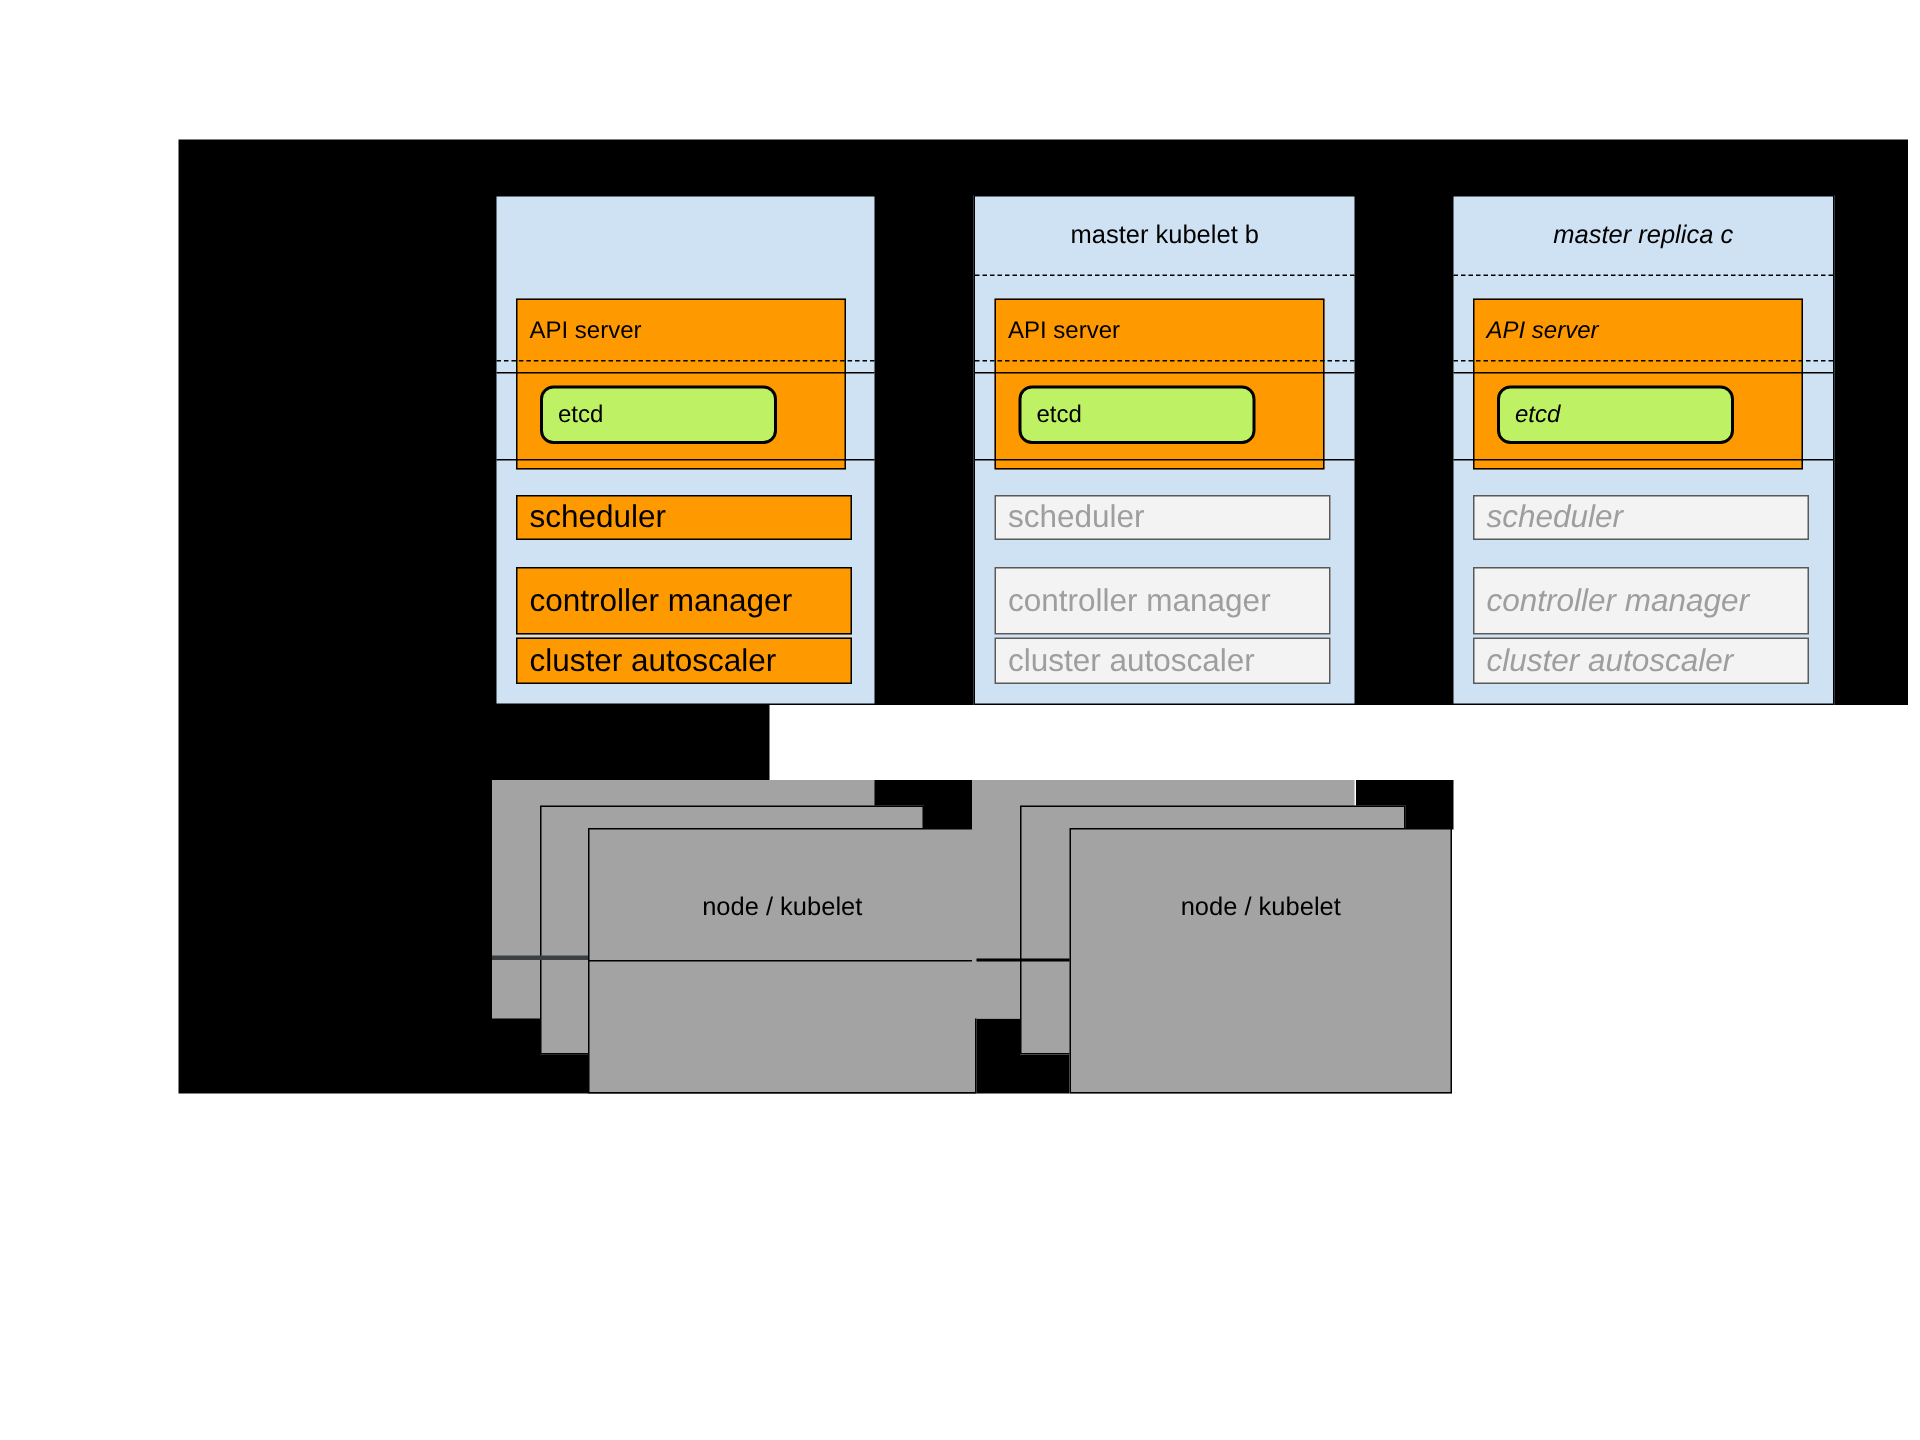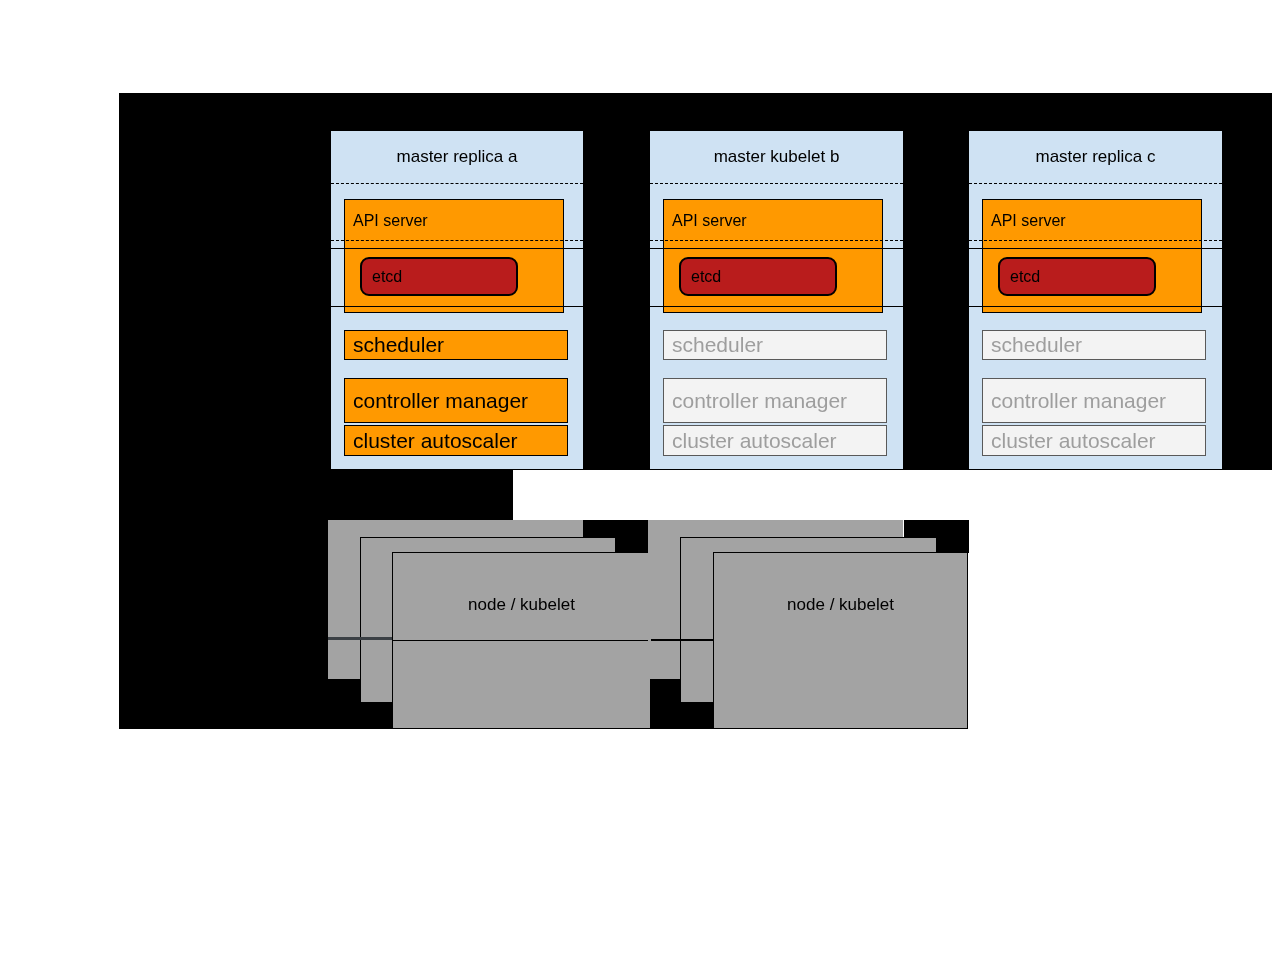--- a/index.html
+++ b/index.html
@@ -10,35 +10,35 @@
   .abs{position:absolute;}
   .black{background:#000000;}
 
   
   .master{
     position:absolute;top:130px;width:254px;height:340px;
     background:#cfe2f3;border:1px solid #000;box-sizing:border-box;
   }
   .master.pos-a{left:330px;}
   .master.pos-b{left:649px;width:255px;}
-  .master.pos-c{left:968px;width:255px;}
+  .master.pos-c{left:968px;width:255px;font-style:italic;}
   .m-title{
     position:absolute;top:0;left:0;right:0;height:53px;
     display:flex;align-items:center;justify-content:center;
     font-size:17px;color:#000;border-bottom:1.5px dashed #000;box-sizing:border-box;
   }
   .api-box{
     position:absolute;left:13px;top:68px;width:220px;height:114px;
     background:#ff9900;border:1.5px solid #000;box-sizing:border-box;
     font-size:16px;color:#000;
   }
   .api-label{position:absolute;left:8px;top:0;height:42px;line-height:42px;}
   .etcd-box{
     position:absolute;left:29px;top:126px;width:158px;height:39px;
-    background:#b91c1c;border:2px solid #000;border-radius:9px;box-sizing:border-box;
+    background:#bef264;border:2px solid #000;border-radius:9px;box-sizing:border-box;
     font-size:16px;color:#000;z-index:3;
   }
   .etcd-label{position:absolute;left:10px;top:0;height:35px;line-height:35px;}
   .ln{position:absolute;left:0;right:0;z-index:2;}
   .ln-dash{top:109px;border-top:1.5px dashed #000;}
   .ln-solid-1{top:117px;border-top:1.5px solid #000;}
   .ln-solid-2{top:175px;border-top:1.5px solid #000;}
   .comp{
     position:absolute;left:13px;width:224px;height:30px;
     background:#ff9900;border:1.5px solid #000;box-sizing:border-box;
@@ -71,21 +71,20 @@
 <div class="canvas">
 
   <div class="abs black" style="left:119px;top:93px;width:1153px;height:377px;"></div>
   <div class="abs black" style="left:119px;top:470px;width:394px;height:50px;"></div>
   <div class="abs black" style="left:119px;top:520px;width:532px;height:209px;"></div>
   <div class="abs black" style="left:904px;top:520px;width:65px;height:33px;"></div>
   <div class="abs black" style="left:651px;top:679px;width:29px;height:50px;"></div>
   <div class="abs black" style="left:680px;top:703px;width:33px;height:26px;"></div>
 
   <div class="master pos-a">
-    <div class="m-title">master replica a</div>
     <div class="api-box">
       <div class="api-label">API server</div>
     </div>
     <div class="ln ln-dash"></div>
     <div class="ln ln-solid-1"></div>
     <div class="ln ln-solid-2"></div>
     <div class="etcd-box">
       <div class="etcd-label">etcd</div>
     </div>
     <div class="comp row-1">scheduler</div>

